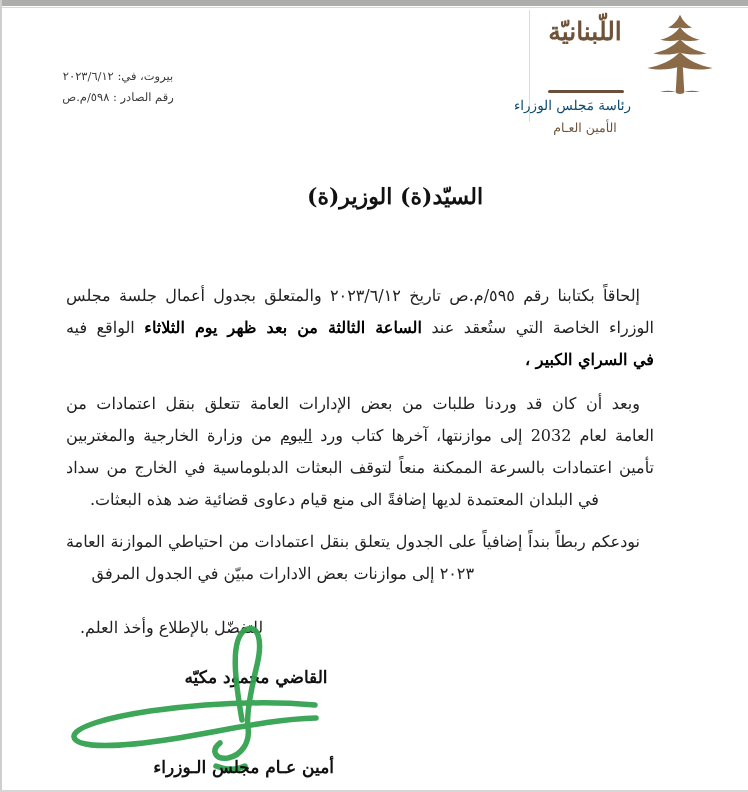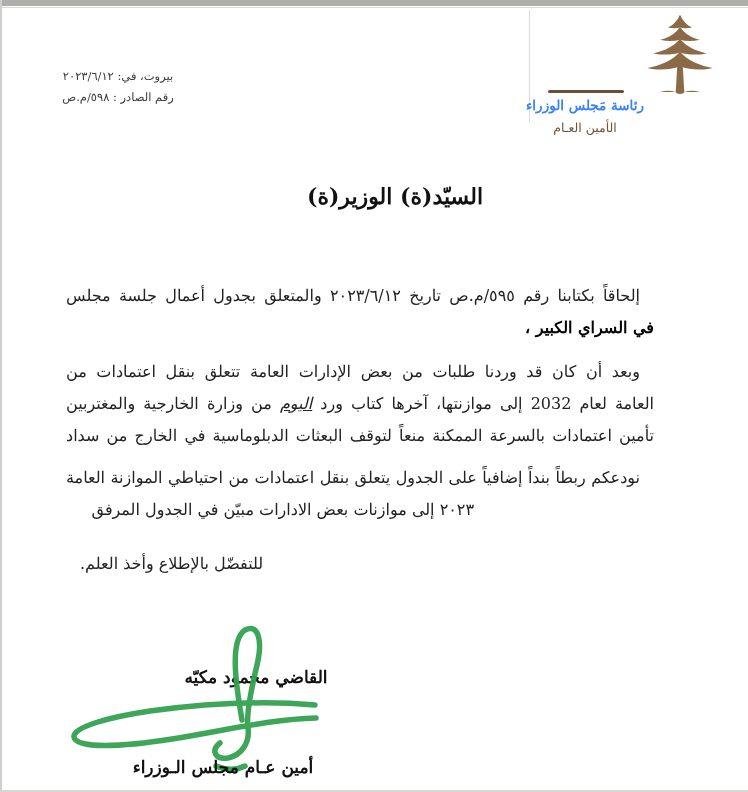--- a/index.html
+++ b/index.html
@@ -13,22 +13,22 @@
   .scan-top{position:absolute;top:0;left:0;width:748px;height:6px;background:#aeaeac;}
   .scan-top2{position:absolute;top:7px;left:0;width:748px;height:1px;background:#d9d9d7;}
   .scan-left{position:absolute;top:0;left:0;width:2px;height:792px;background:#cfcfcd;}
   .scan-bottom{position:absolute;bottom:0;left:0;width:748px;height:2px;background:#d6d6d4;}
   .scan-vline{position:absolute;left:529px;top:10px;width:1px;height:112px;background:rgba(90,90,90,.22);}
 
   
   .brandtext{position:absolute;left:528px;top:14px;width:114px;text-align:center;
     color:#6f5339;font-weight:700;font-size:25px;line-height:35px;}
   .brandrule{position:absolute;left:548px;top:90px;width:76px;height:3px;background:#6b4f38;border-radius:2px;}
-  .presidency{position:absolute;left:514px;top:97px;width:142px;text-align:center;
-    color:#3b82f6;font-size:13.5px;font-weight:700;}
+  .presidency{position:absolute;left:514px;top:97px;width:142px;text-align:left;
+    color:#0c4a6e;font-size:13.5px;font-weight:400;}
   .secgen{position:absolute;left:514px;top:120px;width:142px;text-align:center;
     color:#6f5339;font-size:12.5px;font-weight:400;letter-spacing:1px;}
   .cedar{position:absolute;left:641px;top:13px;}
 
   
   .dateblock{position:absolute;left:58px;top:66px;width:120px;direction:rtl;
     font-size:11.5px;color:#3a3a3a;line-height:21px;text-align:center;
     font-family:"DejaVu Serif","Liberation Serif",serif;}
 
   
@@ -39,28 +39,28 @@
   .letterbody{position:absolute;left:66px;top:280px;width:588px;direction:rtl;
     font-size:16px;color:#222;}
   .row{height:32px;line-height:32px;overflow:hidden;}
   .jline{text-align:justify;text-align-last:justify;}
   .rline{text-align:right;}
   .indent{padding-right:14px;}
   .ind55{padding-right:55px;}
   .ind180{padding-right:180px;}
   .sp12{height:12px;} .sp10{height:10px;} .sp22{height:22px;}
   b{color:#000;}
-  .ul{text-decoration:underline;font-style:italic;}
+  .ul{text-decoration:underline;}
   .closing{padding-left:14px;text-align:left;direction:rtl;}
   .closing-inner{display:inline-block;direction:rtl;}
 
   
   .signame{position:absolute;left:172px;top:667px;width:168px;text-align:center;
     font-size:17px;font-weight:700;color:#111;}
-  .sigtitle{position:absolute;left:112px;top:757px;width:222px;text-align:center;
+  .sigtitle{position:absolute;left:112px;top:757px;width:222px;
     font-size:17px;font-weight:700;color:#111;letter-spacing:.5px;}
   .sigink{position:absolute;left:30px;top:618px;width:300px;height:165px;}
 </style>
 </head>
 <body>
 
 <div class="scan-top"></div>
 <div class="scan-top2"></div>
 <div class="scan-left"></div>
 <div class="scan-bottom"></div>
@@ -73,41 +73,44 @@
       <path d="M45 16 C40 24 31 29 22 31 C30 33 38 33 45 31 C52 33 60 33 68 31 C59 29 50 24 45 16 Z"></path>
       <path d="M45 30 C38 39 27 44 14 47 C25 49 36 49 45 46 C54 49 65 49 76 47 C63 44 52 39 45 30 Z"></path>
       <path d="M45 45 C37 55 22 61 7 64 C20 67 34 66 45 62 C56 66 70 67 83 64 C68 61 53 55 45 45 Z"></path>
       <path d="M42 58 L48 58 L50 92 C50 95 40 95 40 92 Z"></path>
       <path d="M40 92 C34 90 28 90 22 92 L68 92 C62 90 56 90 50 92 Z"></path>
     </g>
   </svg>
 </div>
 
 <div class="brandtext">
+  <div>اللّبنانيّة</div>
 </div>
 <div class="brandrule"></div>
 <div class="presidency">رئاسة مَجلس الوزراء</div>
 <div class="secgen">الأمين العـام</div>
 
 <div class="dateblock">
   <div>بيروت، في: ٢٠٢٣/٦/١٢</div>
   <div>رقم الصادر : ٥٩٨/م.ص</div>
 </div>
 
 <div class="salutation">السيّد(ة) الوزير(ة)</div>
 
 <div class="letterbody">
   <div class="row jline indent">إلحاقاً بكتابنا رقم ٥٩٥/م.ص تاريخ ٢٠٢٣/٦/١٢ والمتعلق بجدول أعمال جلسة مجلس</div>
+  <div class="row jline"><span>الوزراء الخاصة التي ستُعقد عند </span><b>الساعة الثالثة من بعد ظهر يوم الثلاثاء</b><span> الواقع فيه </span></div>
   <div class="row rline"><b>في السراي الكبير ،</b></div>
 
   <div class="sp12"></div>
 
   <div class="row jline indent">وبعد أن كان قد وردنا طلبات من بعض الإدارات العامة تتعلق بنقل اعتمادات من احتياطي الموازنة</div>
   <div class="row jline"><span>العامة لعام 2032 إلى موازنتها، آخرها كتاب ورد </span><span class="ul">اليوم</span><span> من وزارة الخارجية والمغتربين يطلب بموجبه</span></div>
   <div class="row jline">تأمين اعتمادات بالسرعة الممكنة منعاً لتوقف البعثات الدبلوماسية في الخارج من سداد التزاماتها المالية</div>
+  <div class="row rline ind55">في البلدان المعتمدة لديها إضافةً الى منع قيام دعاوى قضائية ضد هذه البعثات.</div>
 
   <div class="sp10"></div>
 
   <div class="row jline indent">نودعكم ربطاً بنداً إضافياً على الجدول يتعلق بنقل اعتمادات من احتياطي الموازنة العامة لعام</div>
   <div class="row rline ind180">٢٠٢٣ إلى موازنات بعض الادارات مبيّن في الجدول المرفق ربطاً.</div>
 
   <div class="sp22"></div>
 
   <div class="row closing"><span class="closing-inner">للتفضّل بالإطلاع وأخذ العلم.</span></div>
 </div>

